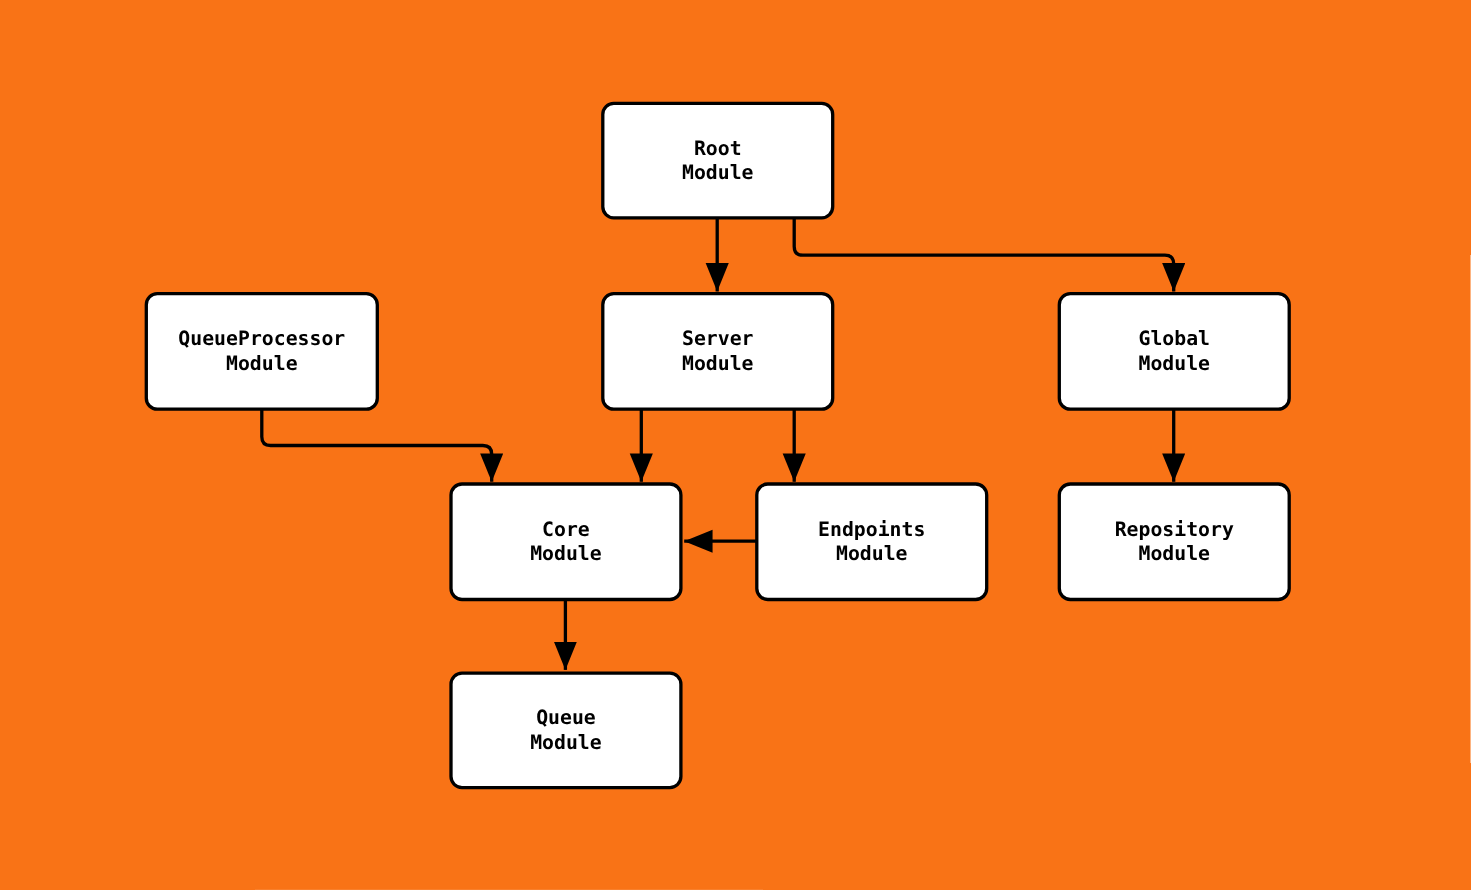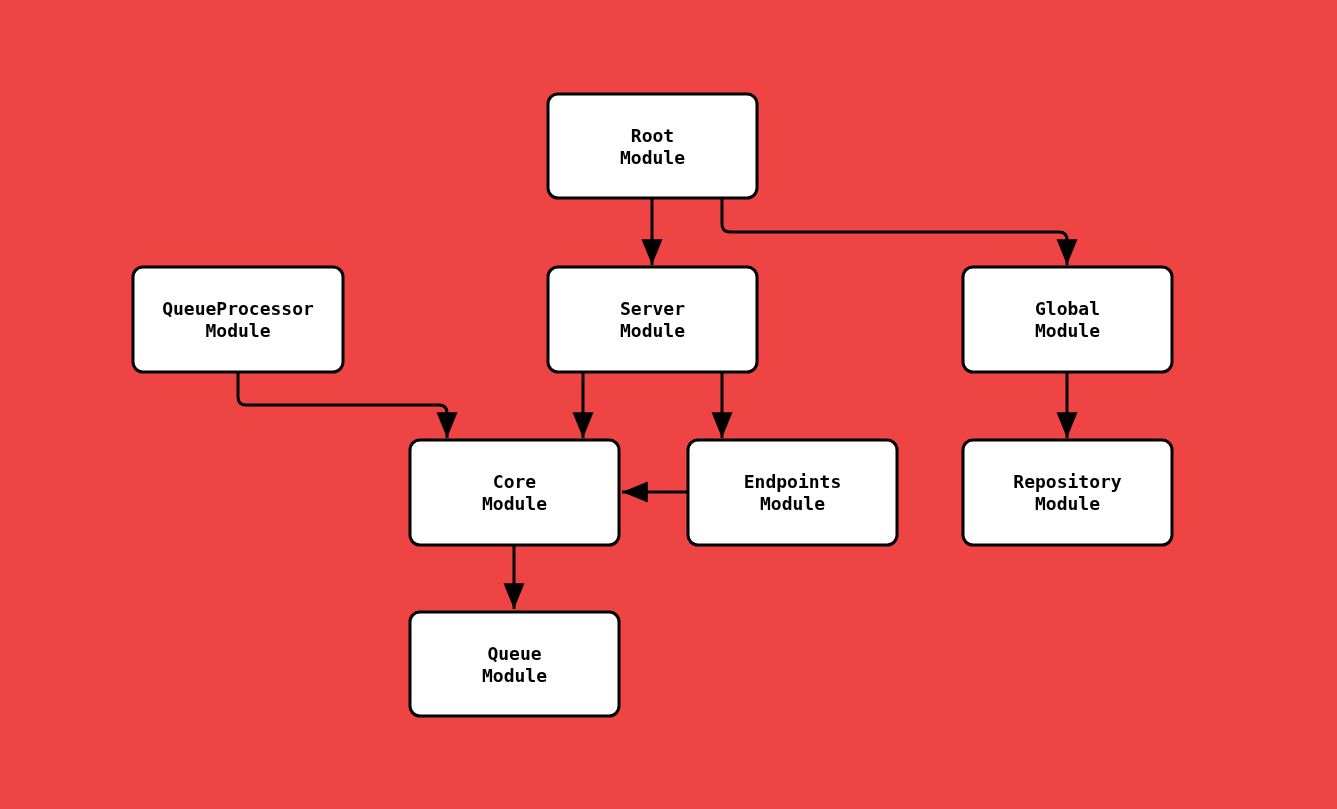--- a/index.html
+++ b/index.html
@@ -4,21 +4,21 @@
 <style>
   html, body {
     margin: 0;
     padding: 0;
     background: #ffffff;
   }
   .canvas {
     position: relative;
     width: 1337px;
     height: 809px;
-    background: #ef4444;
+    background: #f97316;
     overflow: hidden;
     font-family: "DejaVu Sans Mono", monospace;
   }
   svg text {
     font-family: "DejaVu Sans Mono", monospace;
     font-weight: bold;
     fill: #000000;
   }
 </style>
 </head>

